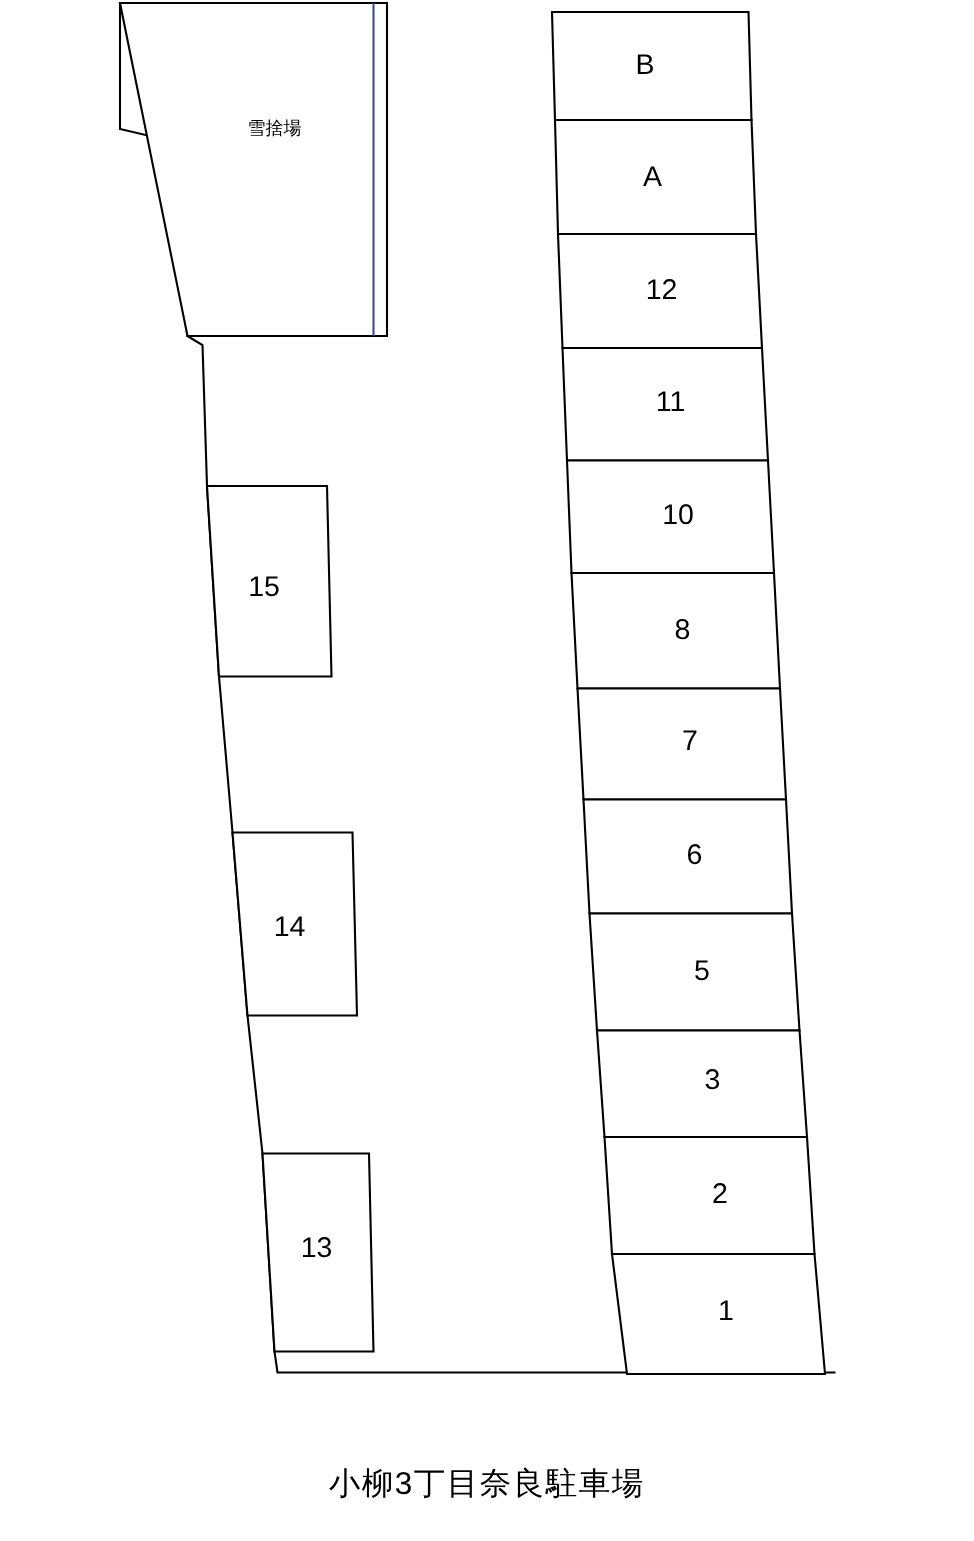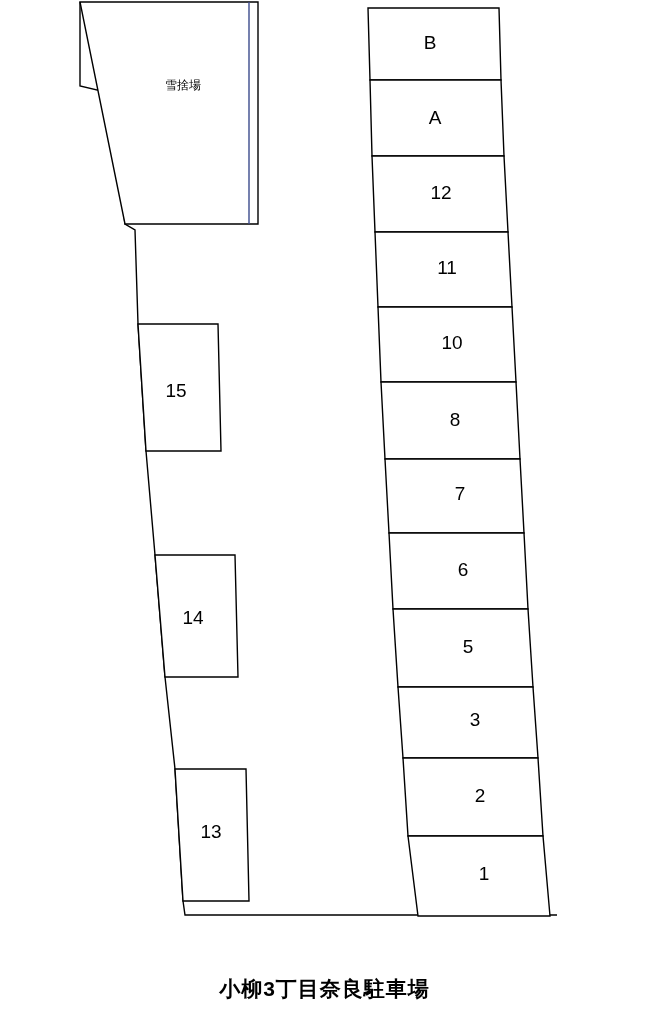--- a/index.html
+++ b/index.html
@@ -38,21 +38,21 @@
     text-anchor: middle;
     dominant-baseline: middle;
   }
   .caption {
     position: absolute;
     left: 0;
     top: 975px;
     width: 649px;
     text-align: center;
     font-size: 21px;
-    font-weight: bold;
+    font-weight: normal;
     color: #000000;
     letter-spacing: 1px;
   }
   .poly-outline {
     fill: #ffffff;
     stroke: #000000;
     stroke-width: 1.4;
   }
   .poly-blue {
     fill: none;

